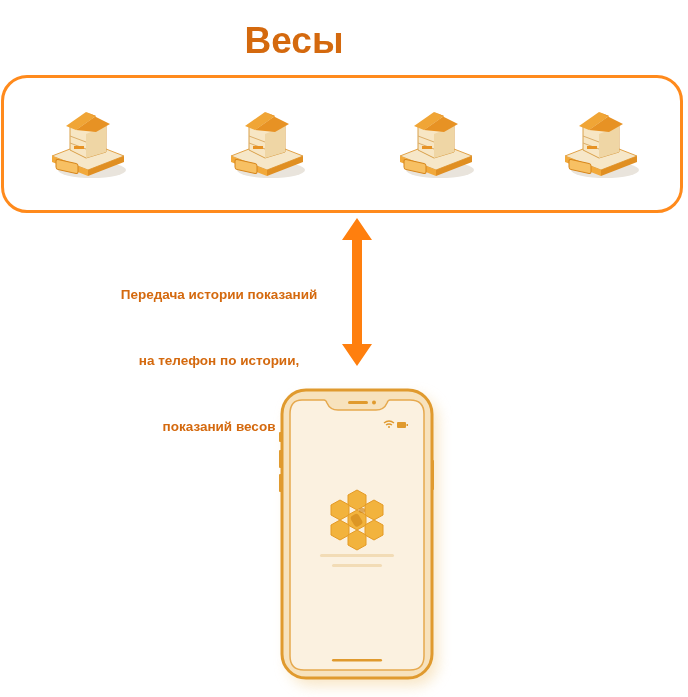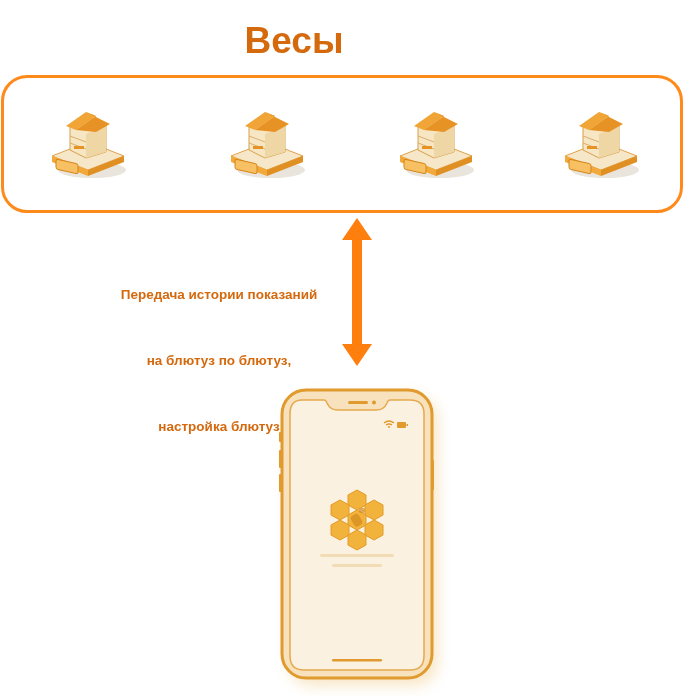--- a/index.html
+++ b/index.html
@@ -41,22 +41,22 @@
   <svg class="scale" style="left:390px" viewBox="0 0 84 84">
       <use href="#hs"></use>
     </svg>
   <svg class="scale" style="left:555px" viewBox="0 0 84 84">
       <use href="#hs"></use>
     </svg>
 </div>
 
 <div class="caption">
   <div>Передача истории показаний</div>
-  <div>на блютуз по блютуз,</div>
-  <div>настройка блютуз</div>
+  <div>на телефон по истории,</div>
+  <div>показаний весов</div>
 </div>
 
 <svg class="arrow" viewBox="0 0 40 156">
   <polygon points="20,4 35,26 25,26 25,130 35,130 20,152 5,130 15,130 15,26 5,26" fill="#ff7f0e"></polygon>
 </svg>
 
 <svg class="phone" viewBox="0 0 190 317">
   <defs>
     <filter id="sh" x="-30%" y="-20%" width="160%" height="150%">
       <feGaussianBlur stdDeviation="7"></feGaussianBlur>

